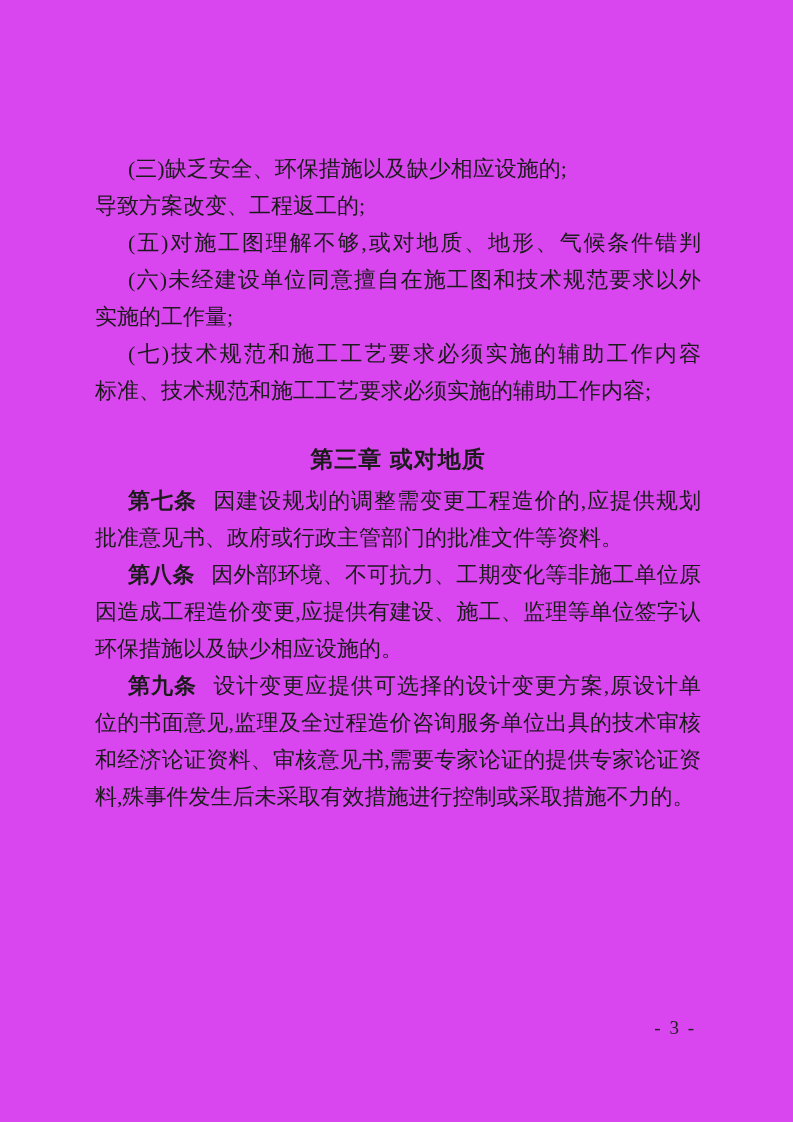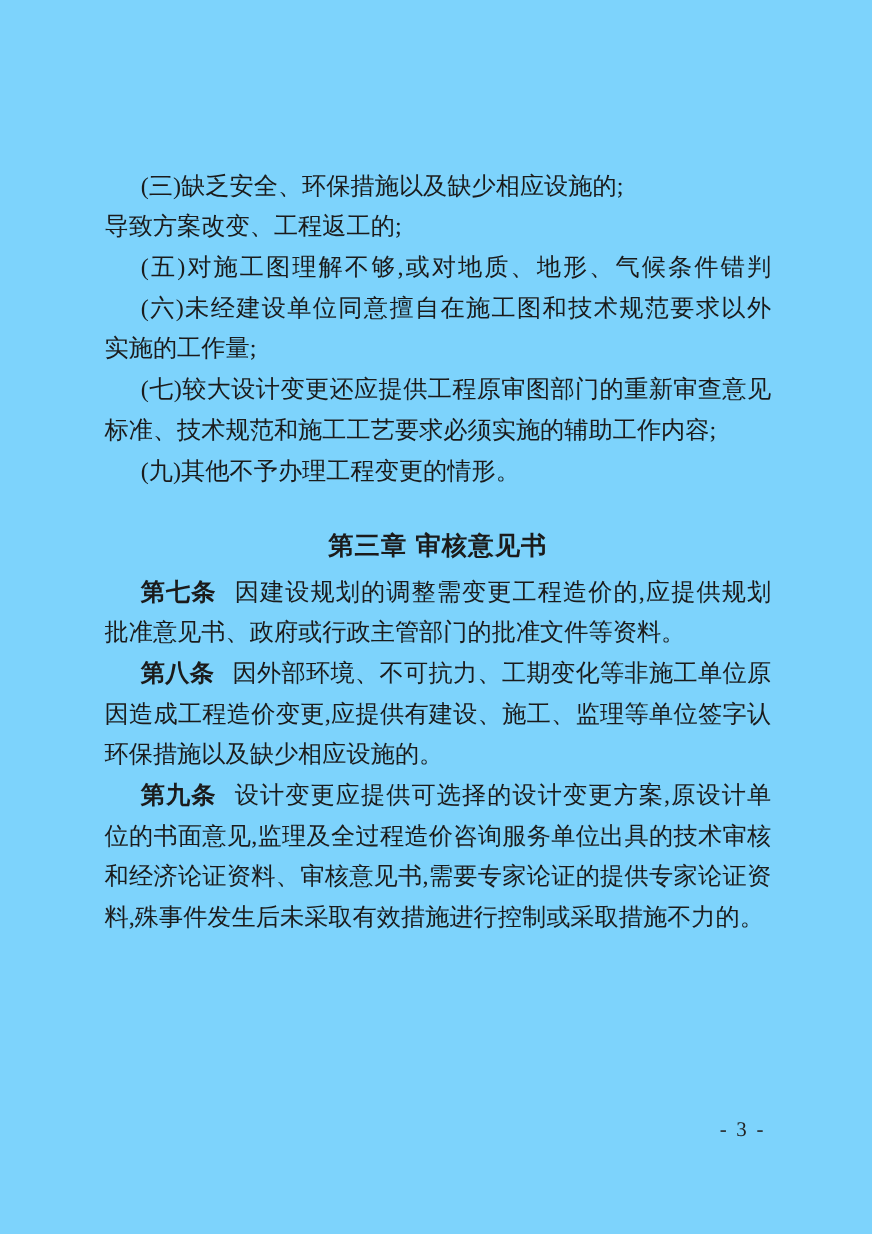--- a/index.html
+++ b/index.html
@@ -1,20 +1,20 @@
 <!DOCTYPE html>
 <html><head>
 <meta charset="utf-8">
 <style>
   html, body { margin: 0; padding: 0; background: #e8e8e8; }
   .page {
     position: relative;
     width: 793px;
     height: 1122px;
-    background: #7dd3fc;
+    background: #d946ef;
     font-family: "Liberation Serif", "DejaVu Serif", serif;
     color: #1b1b1b;
     overflow: hidden;
   }
   .content {
     position: absolute;
     left: 95px;
     top: 150px;
     width: 606px;
   }
@@ -59,27 +59,24 @@
       </div>
       <div class="para clause">
         <div class="line last">导致方案改变、工程返工的;</div>
         <div class="line indent">(五)对施工图理解不够,或对地质、地形、气候条件错判</div>
       </div>
       <div class="para clause">
         <div class="line indent">(六)未经建设单位同意擅自在施工图和技术规范要求以外</div>
         <div class="line last">实施的工作量;</div>
       </div>
       <div class="para clause">
-        <div class="line indent">(七)较大设计变更还应提供工程原审图部门的重新审查意见</div>
+        <div class="line indent">(七)技术规范和施工工艺要求必须实施的辅助工作内容</div>
         <div class="line last">标准、技术规范和施工工艺要求必须实施的辅助工作内容;</div>
       </div>
-      <div class="para clause">
-        <div class="line indent last">(九)其他不予办理工程变更的情形。</div>
-      </div>
-      <div class="heading">第三章  审核意见书</div>
+      <div class="heading">第三章  或对地质</div>
       <div class="para article">
         <div class="line indent"><span class="term">第七条</span><span>因建设规划的调整需变更工程造价的,应提供规划</span></div>
         <div class="line last">批准意见书、政府或行政主管部门的批准文件等资料。</div>
       </div>
       <div class="para article">
         <div class="line indent"><span class="term">第八条</span><span>因外部环境、不可抗力、工期变化等非施工单位原</span></div>
         <div class="line">因造成工程造价变更,应提供有建设、施工、监理等单位签字认</div>
         <div class="line last">环保措施以及缺少相应设施的。</div>
       </div>
       <div class="para article">

